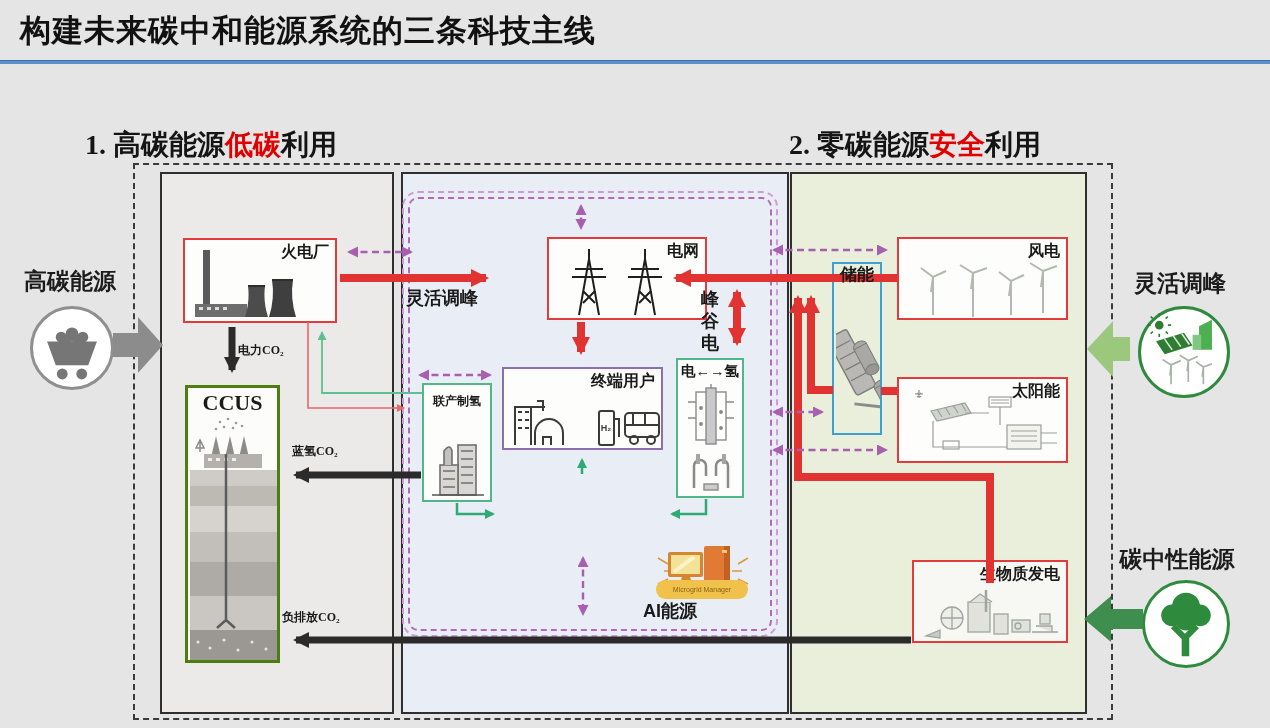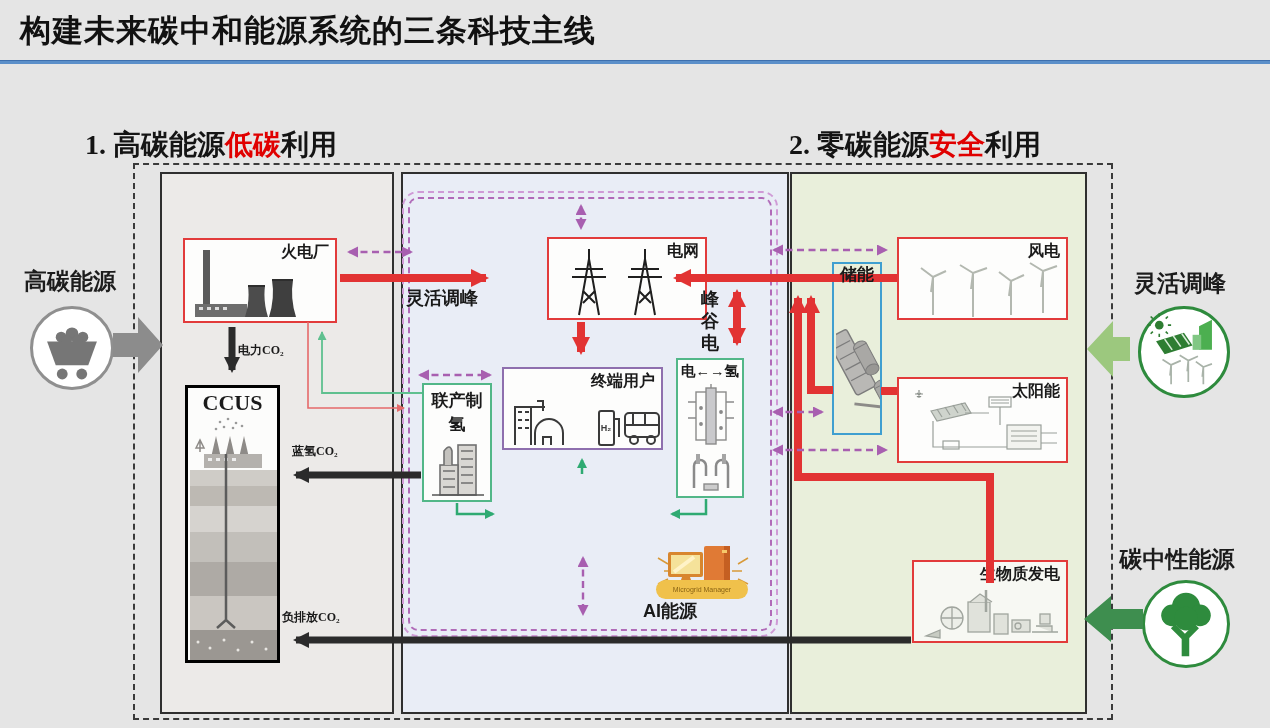--- a/index.html
+++ b/index.html
@@ -20,23 +20,23 @@
   #panel-middle{left:401px;top:172px;width:384px;height:538px;background:#e9edf6;}
   #panel-right{left:790px;top:172px;width:293px;height:538px;background:#e9efdb;}
   #middle-dashed{left:408px;top:197px;width:360px;height:430px;border:2px dashed #b06ab8;
                  outline:2px dashed #cf9ad6;outline-offset:4px;border-radius:10px;z-index:2;}
   
   .box{position:absolute;z-index:3;box-sizing:border-box;}
   .b-red{border:2px solid #e23b3b;background:#fdfdfc;}
   .b-green{border:2px solid #52b788;background:#fdfdfc;}
   .b-purple{border:2px solid #8e6fae;background:#fdfdfc;}
   .b-blue{border:2px solid #3f9fd0;background:transparent;}
-  .b-dark{border:3px solid #000000;background:#fcfcfb;padding-left:38px;}
+  .b-dark{border:3px solid #4d7c0f;background:#fcfcfb;padding-left:38px;}
   .blabel{position:absolute;top:2px;right:6px;font-size:16px;font-weight:700;color:#1a1a1a;white-space:nowrap;}
-  .blabel-center{position:absolute;top:2px;left:0;right:0;text-align:center;font-size:17px;font-weight:700;color:#1a1a1a;}
+  .blabel-center{position:absolute;top:2px;left:0;right:0;text-align:center;font-size:12px;font-weight:700;color:#1a1a1a;}
   
   .flabel{position:absolute;z-index:6;font-weight:700;color:#1a1a1a;white-space:nowrap;}
   .serifl{font-family:"Liberation Serif","DejaVu Serif",serif;font-size:12px;}
   .sansl{font-size:18px;}
   
   .circle{position:absolute;border-radius:50%;background:#fff;z-index:3;}
   .c-gray{border:3px solid #8f8f8f;}
   .c-green{border:3px solid #2e8b3d;}
   .ext-label{position:absolute;font-size:23px;font-weight:600;color:#1c1c1c;text-align:center;z-index:3;}
   #arrow-layer{position:absolute;left:0;top:0;z-index:5;pointer-events:none;}

